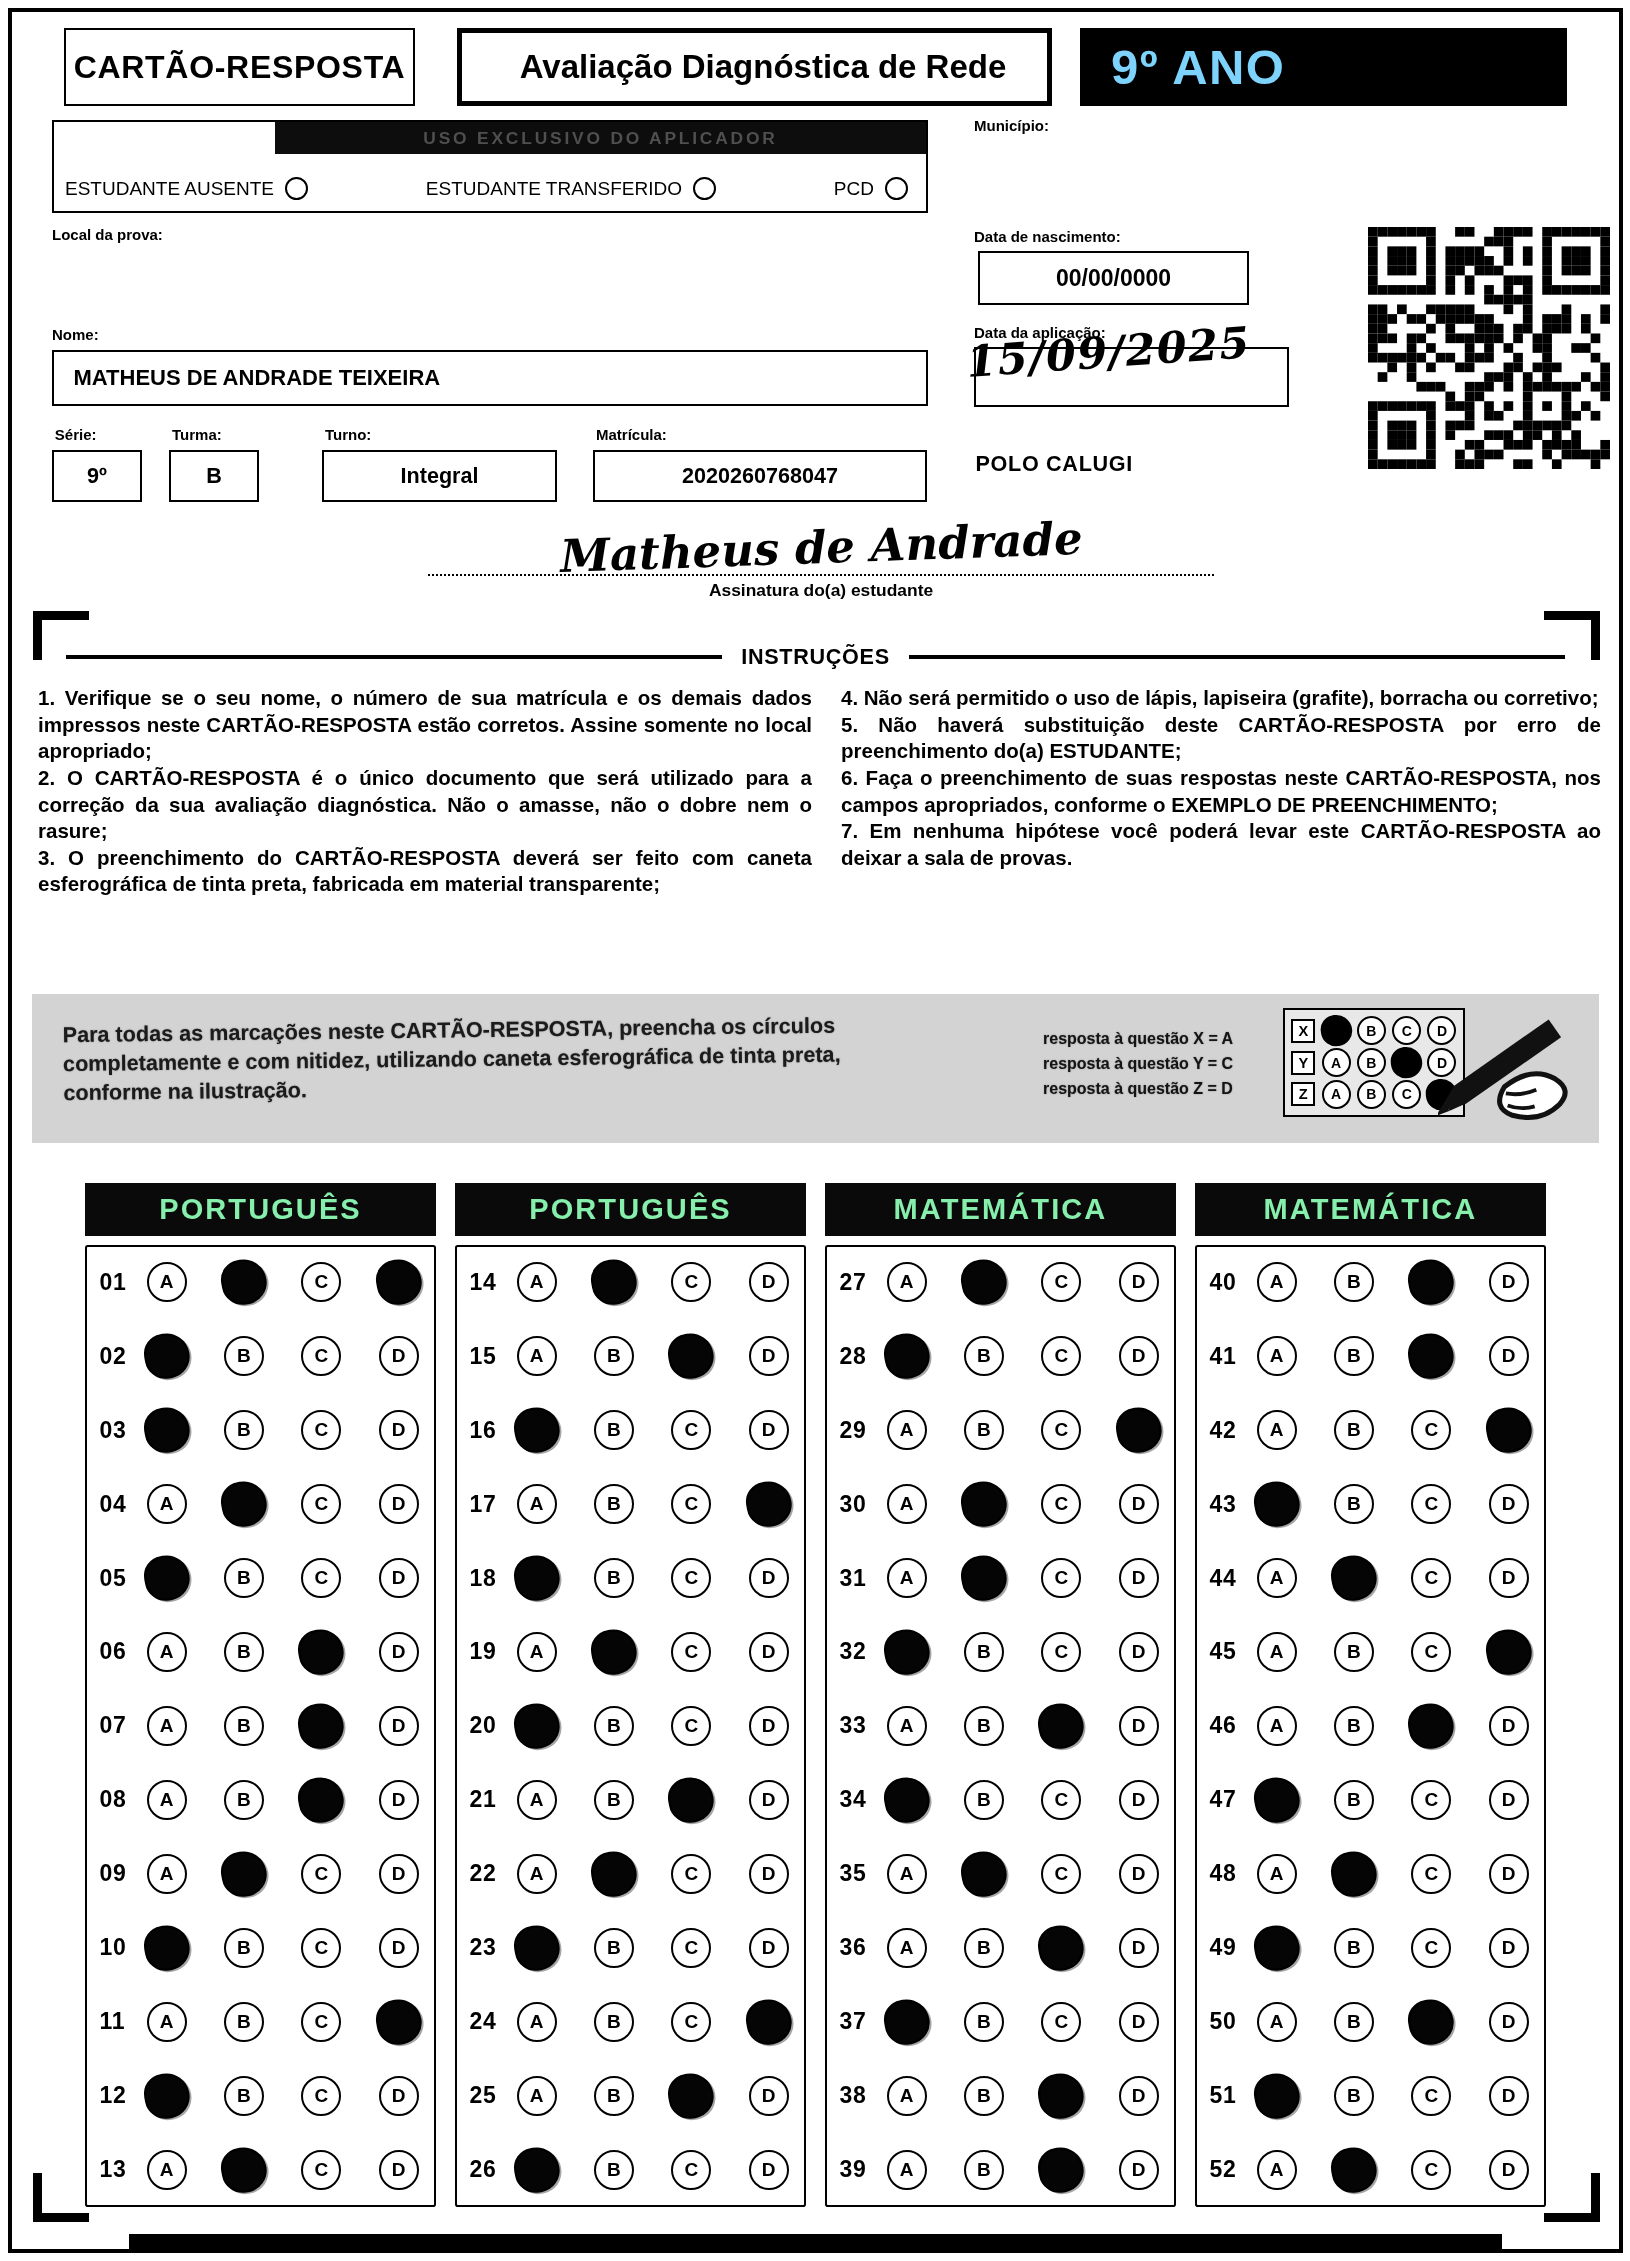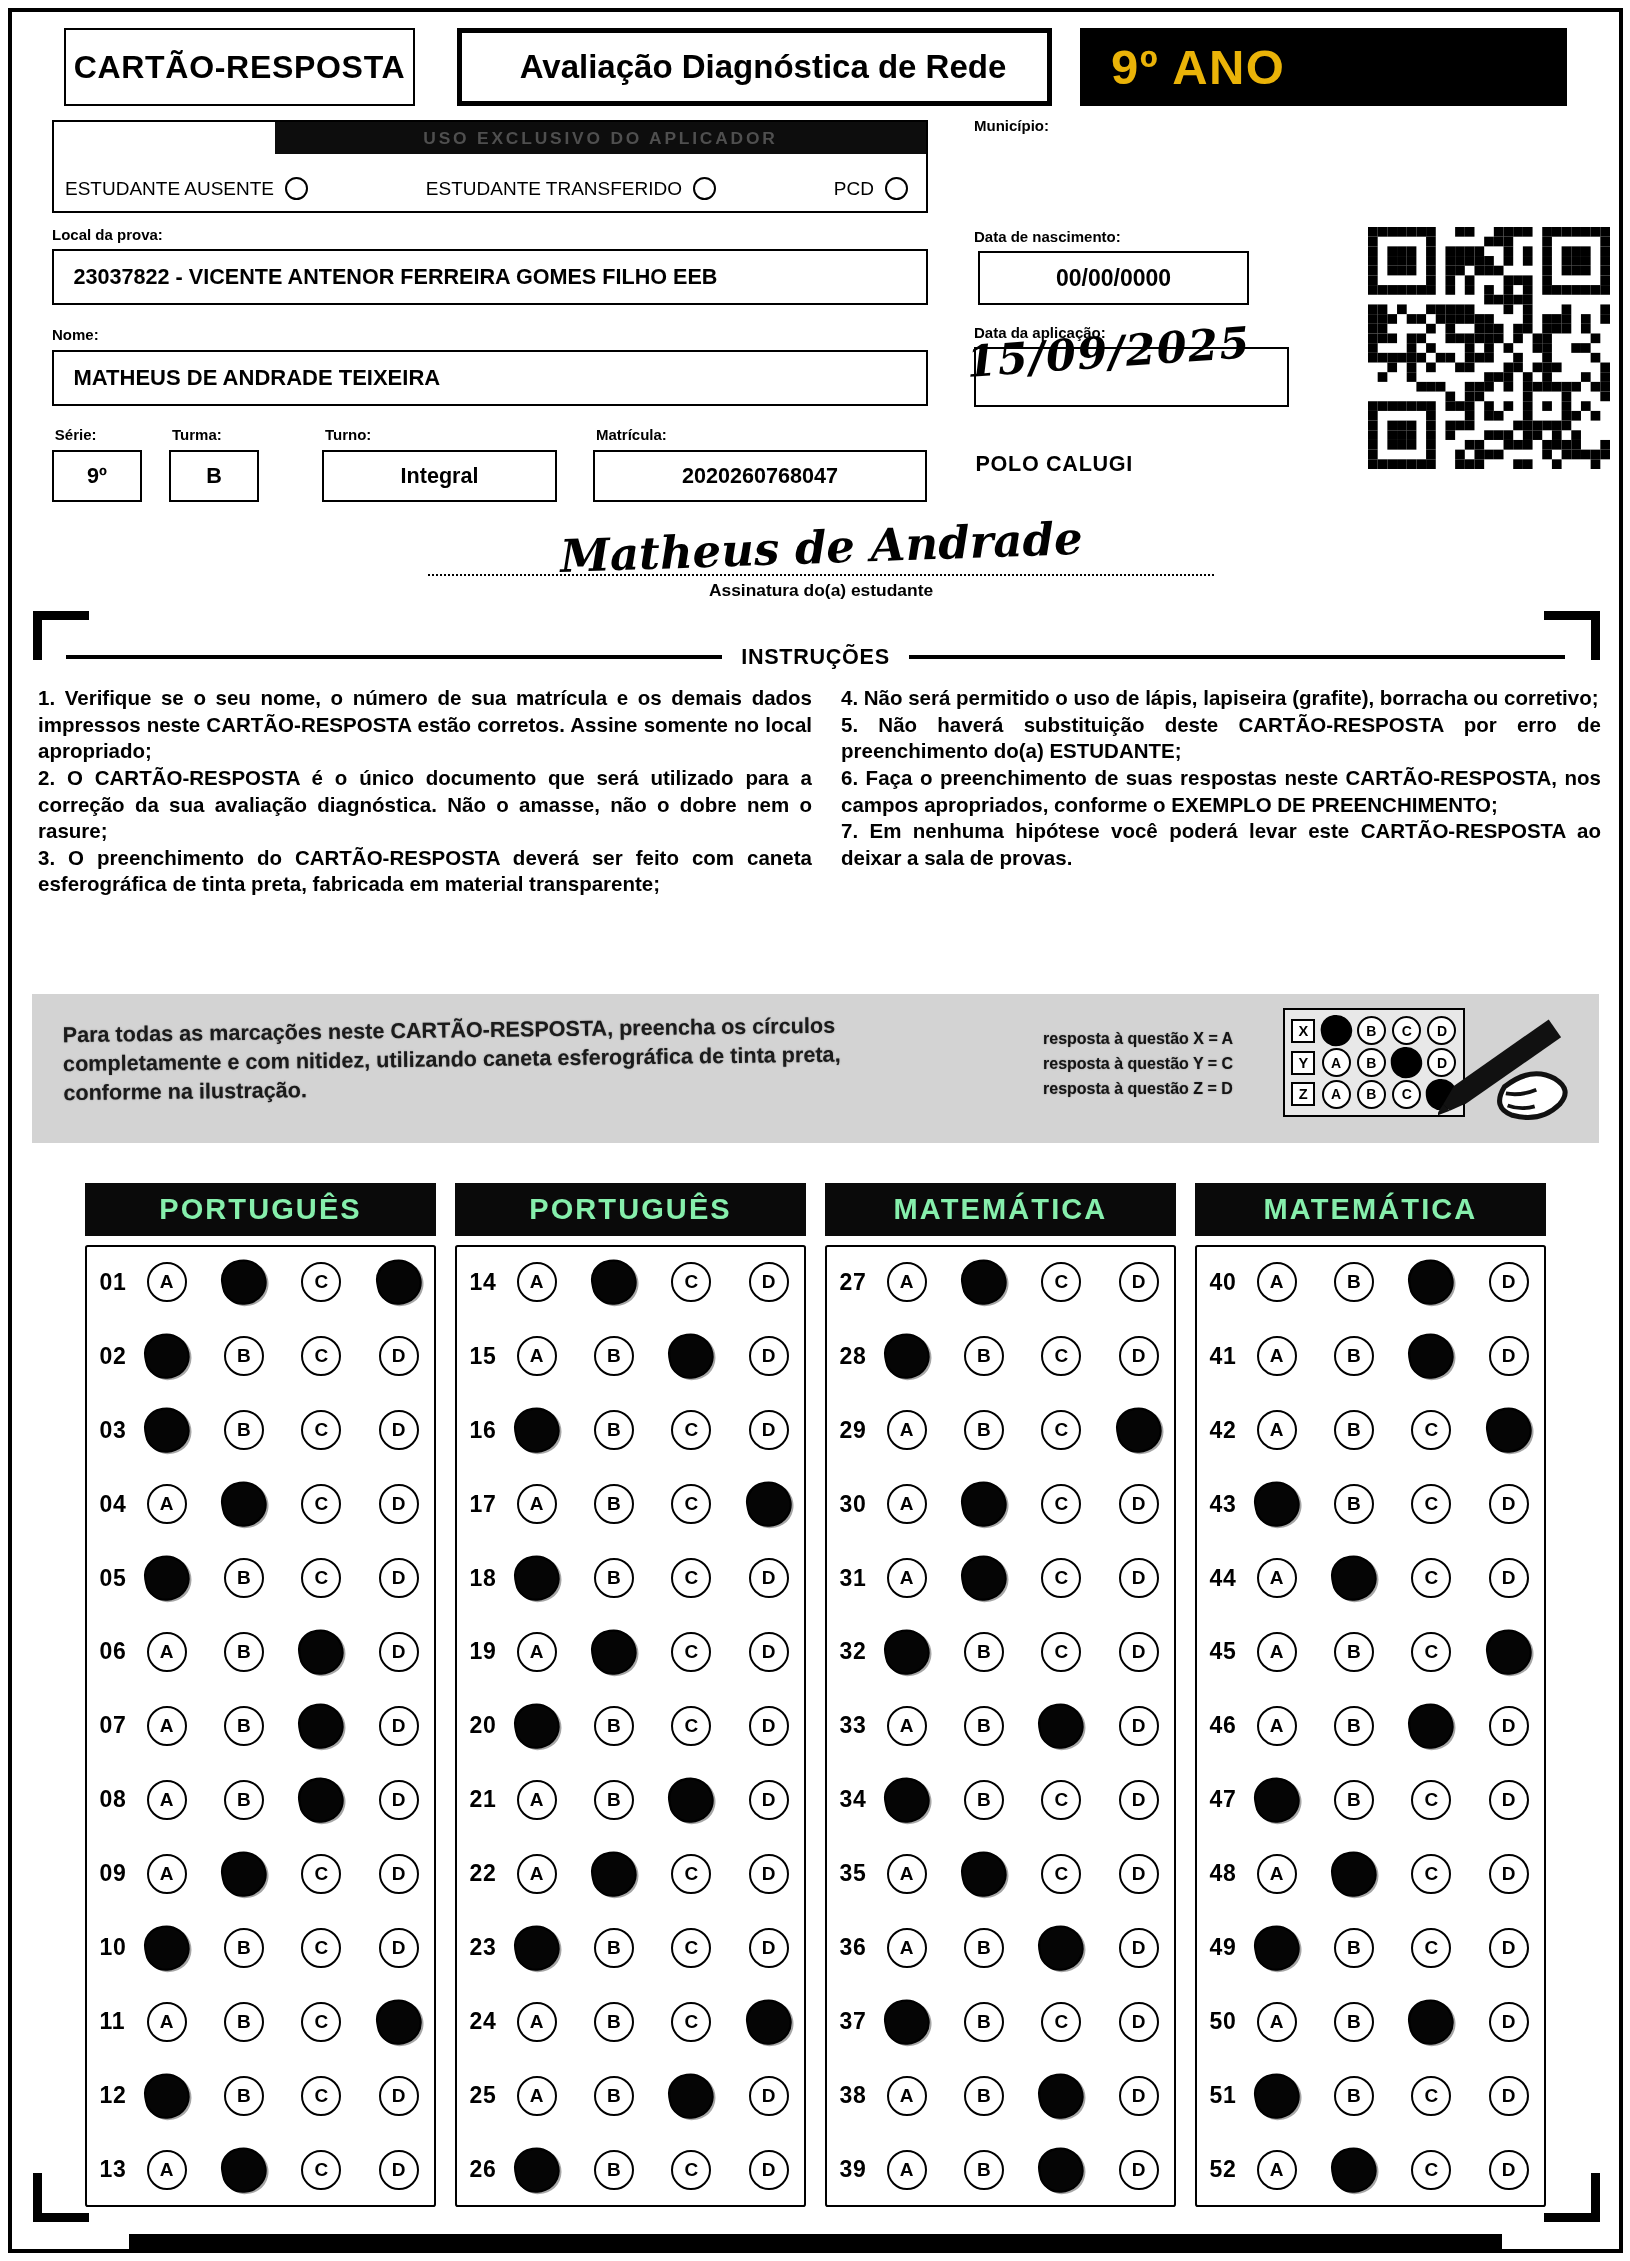--- a/index.html
+++ b/index.html
@@ -3,21 +3,21 @@
 <meta charset="utf-8">
 <style>
   html,body{margin:0;padding:0;background:#9a9a9a;}
   .page{position:relative;width:1631px;height:2261px;background:#fff;font-family:"Liberation Sans",sans-serif;color:#000;overflow:hidden;}
   .frame{position:absolute;inset:8.4px;border:4.9px solid #000;pointer-events:none;}
 
   
   .header{position:absolute;top:28px;left:64px;right:64px;height:78px;display:flex;align-items:stretch;}
   .h-card{width:351px;border:2.8px solid #000;box-sizing:border-box;display:flex;align-items:center;justify-content:center;font-size:32px;font-weight:bold;letter-spacing:0.7px;}
   .h-exam{width:595px;margin-left:42px;border:5.6px solid #000;box-sizing:border-box;display:flex;align-items:center;justify-content:center;font-size:33px;font-weight:bold;padding-left:17px;}
-  .h-grade{flex:1;margin-left:28px;background:#000;color:#eab308;display:flex;align-items:center;font-size:49px;font-weight:bold;padding-left:31px;letter-spacing:1.4px;}
+  .h-grade{flex:1;margin-left:28px;background:#000;color:#7dd3fc;display:flex;align-items:center;font-size:49px;font-weight:bold;padding-left:31px;letter-spacing:1.4px;}
 
   
   .info-left{position:absolute;left:52px;top:120px;width:876px;height:404px;}
   .app-box{position:absolute;left:0;top:0;width:876px;height:93px;border:2.1px solid #000;box-sizing:border-box;}
   .app-bar{position:absolute;left:221px;top:0;right:0;height:32px;background:#0d0d0d;display:flex;align-items:center;justify-content:center;font-size:17.4px;font-weight:bold;letter-spacing:2.8px;color:#4f4f4f;}
   .options{position:absolute;left:11px;right:18px;bottom:11px;display:flex;justify-content:space-between;align-items:center;}
   .option{display:flex;align-items:center;gap:11px;}
   .opt-label{font-size:19px;}
   .opt-circle{width:23px;height:23px;border:2.1px solid #000;border-radius:50%;box-sizing:border-box;}
 
@@ -121,21 +121,20 @@
             <span class="opt-circle"></span>
           </div>
           <div class="option">
             <span class="opt-label">PCD</span>
             <span class="opt-circle"></span>
           </div>
         </div>
     </div>
 
     <div class="f-label" id="local-label">Local da prova:</div>
-    <div class="f-box" id="local-box">23037822 - VICENTE ANTENOR FERREIRA GOMES FILHO EEB</div>
 
     <div class="f-label" id="nome-label">Nome:</div>
     <div class="f-box" id="nome-box">MATHEUS DE ANDRADE TEIXEIRA</div>
 
     <div class="f-label" id="serie-label">Série:</div>
     <div class="f-label" id="turma-label">Turma:</div>
     <div class="f-label" id="turno-label">Turno:</div>
     <div class="f-label" id="matricula-label">Matrícula:</div>
     <div class="f-box c" id="serie-box">9º</div>
     <div class="f-box c" id="turma-box">B</div>

